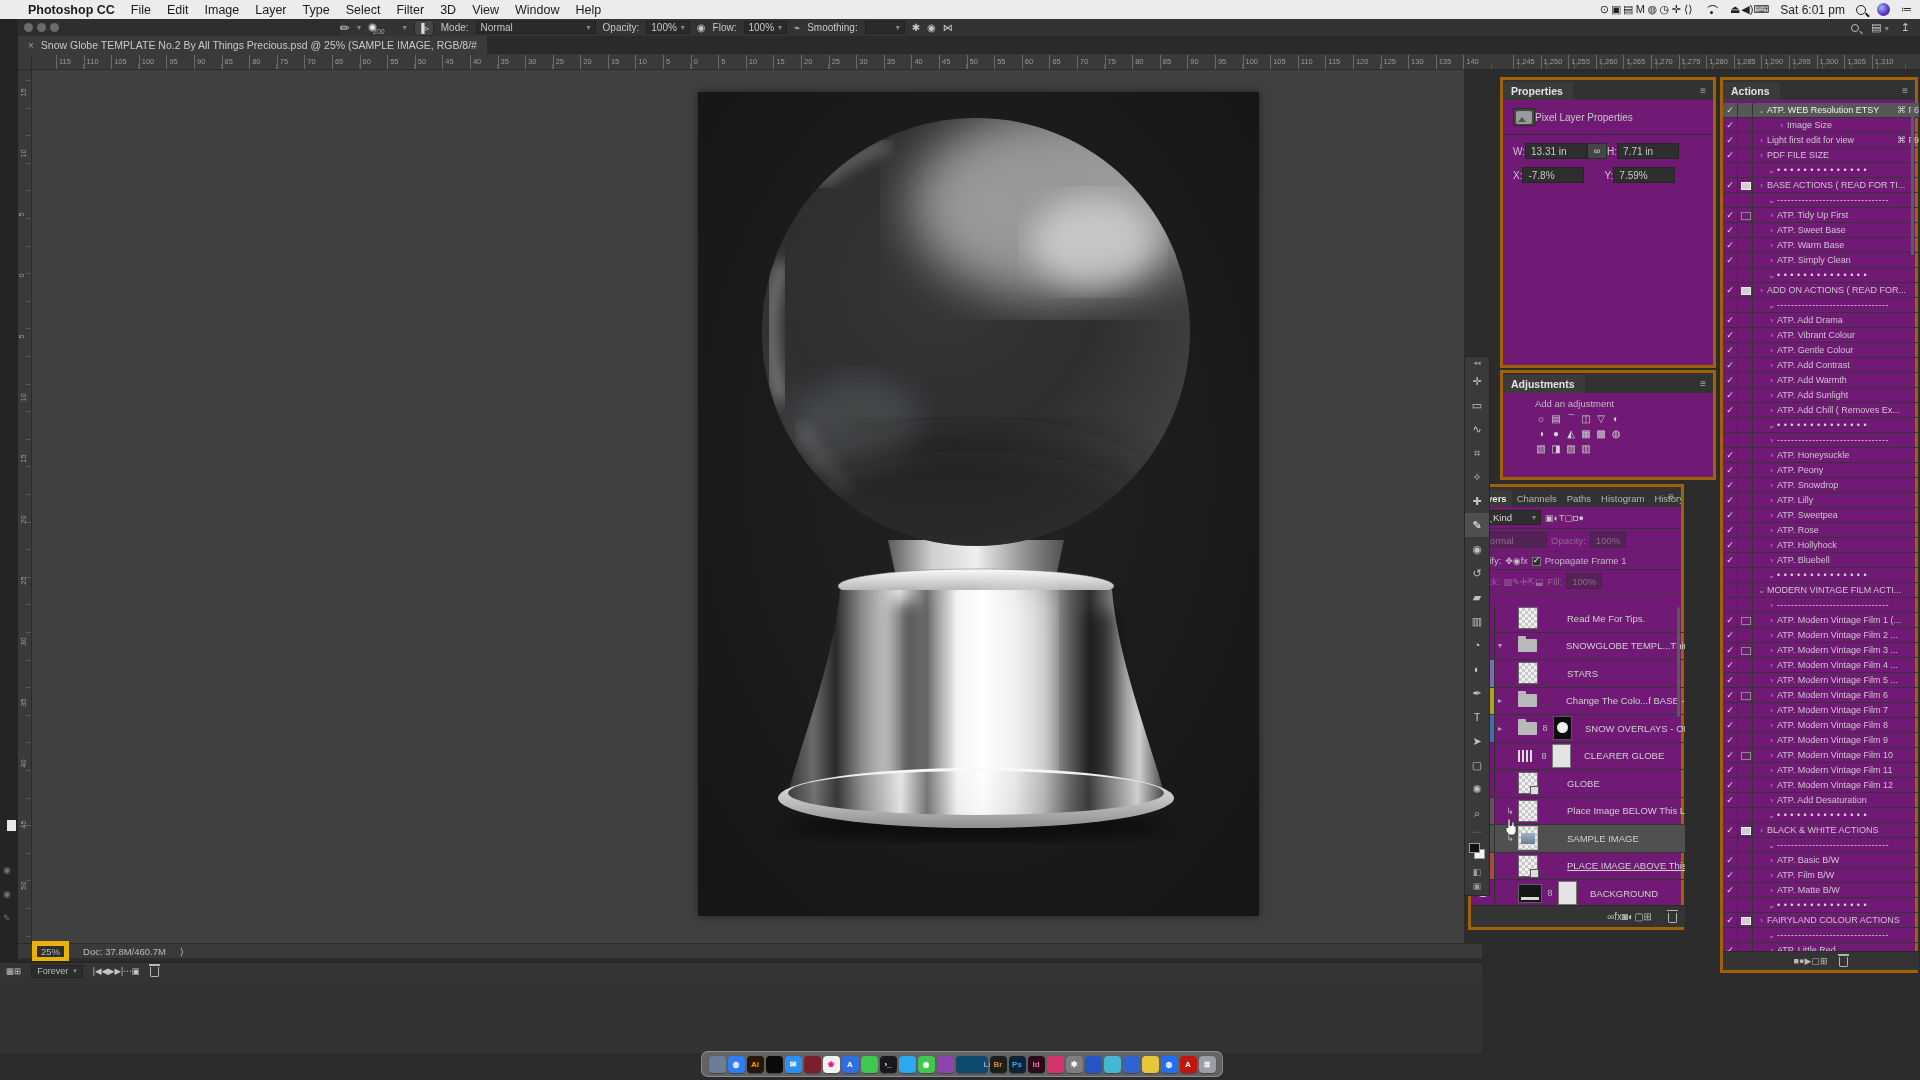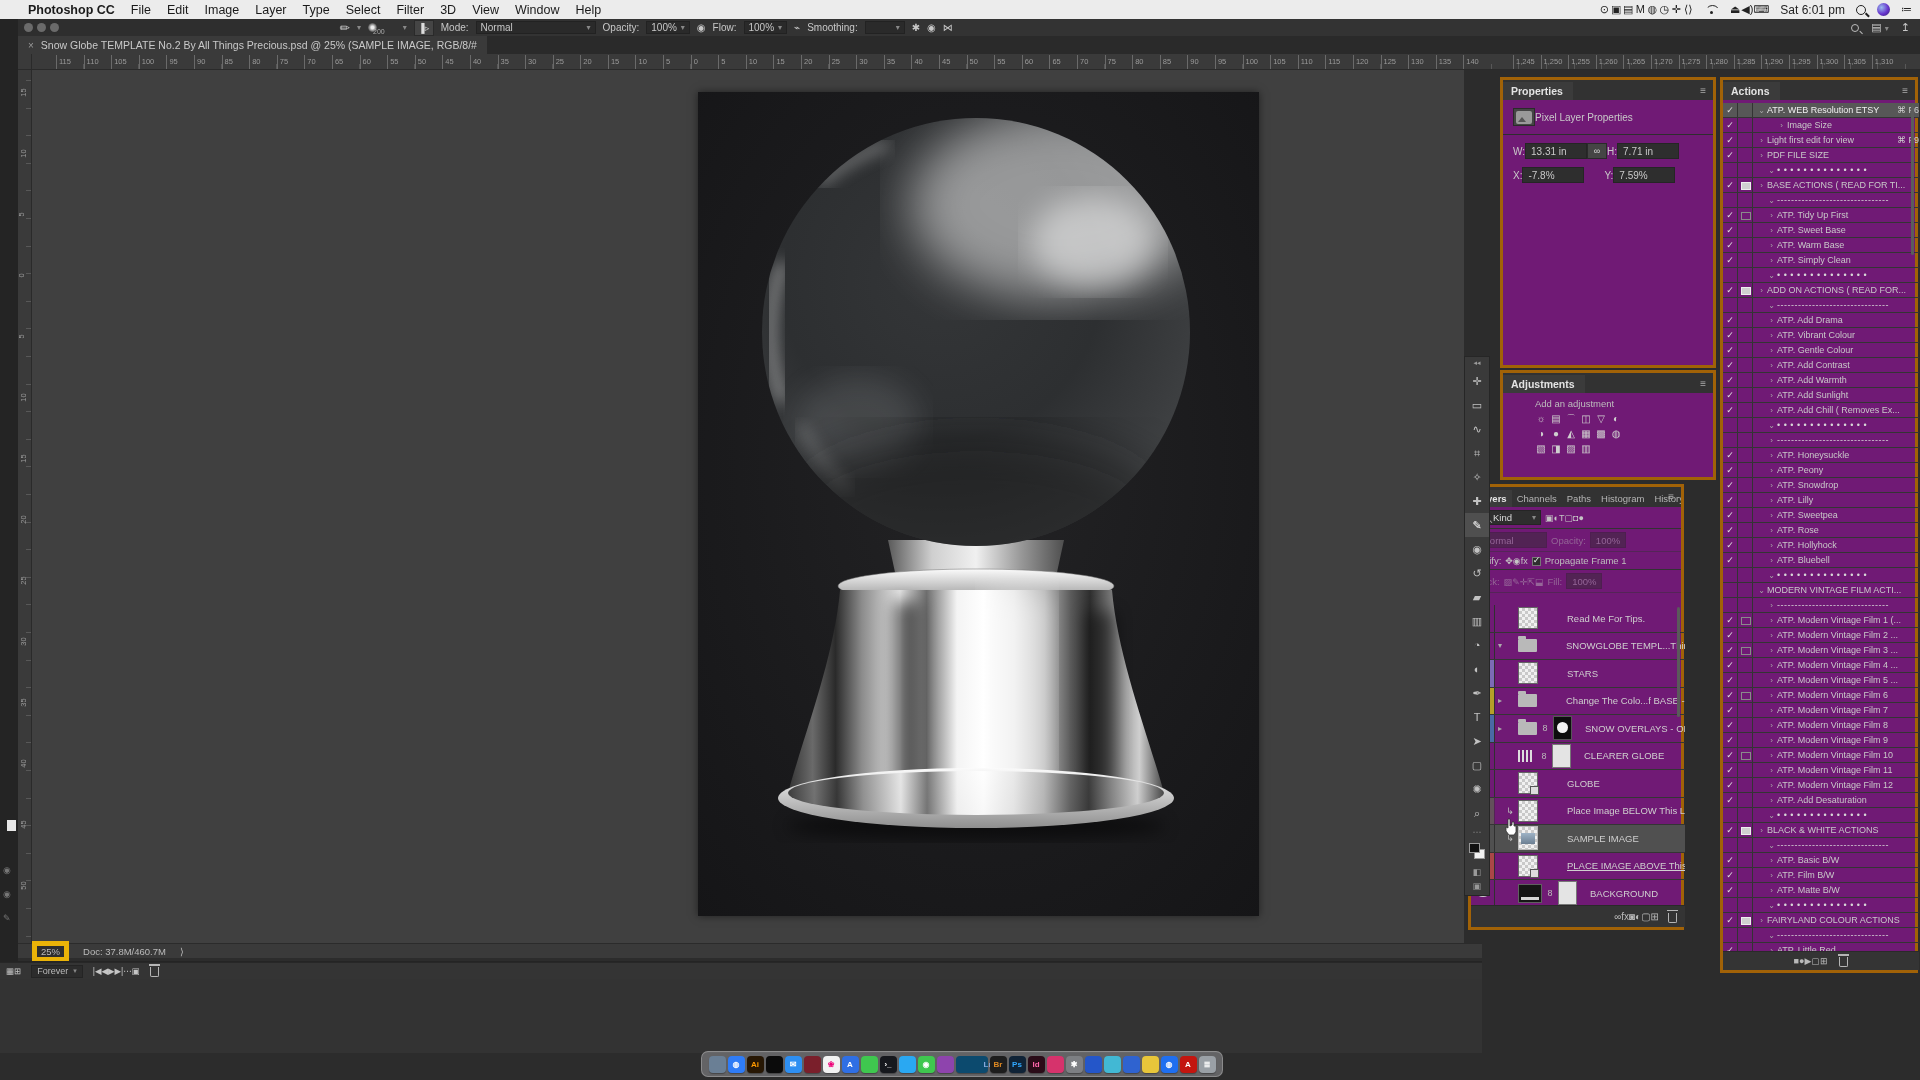--- a/index.html
+++ b/index.html
@@ -116,21 +116,21 @@
   .maskcirc{width:19px;height:24px;background:#0d0d0d;border:1px solid #555;position:relative}
   .maskcirc::after{content:"";position:absolute;left:3px;top:5px;width:11px;height:11px;border-radius:50%;background:#f2f2f2}
   .whitethumb{width:19px;height:24px;background:#e4e4e4;border:1px solid #777}
   .blackthumb{width:24px;height:19px;background:#161616;border:1px solid #606060;position:relative}
   .blackthumb::after{content:"";position:absolute;left:2px;bottom:2px;right:2px;height:3px;background:#d8d8d8}
   .barsthumb{width:18px;height:12px;background:linear-gradient(90deg,#ddd 0 2px,transparent 2px 4px,#ddd 4px 6px,transparent 6px 8px,#ddd 8px 10px,transparent 10px 12px,#ddd 12px 14px,transparent 14px);align-self:center}
   .so::after{content:"";position:absolute;right:-2px;bottom:-2px;width:7px;height:7px;background:#ddd;border:1px solid #555}
   .imgthumb{width:20px;height:24px;border:1px solid #bbb;background-image:linear-gradient(45deg,#c9c9c9 25%,transparent 25%,transparent 75%,#c9c9c9 75%),linear-gradient(45deg,#c9c9c9 25%,#f1f1f1 25%,#f1f1f1 75%,#c9c9c9 75%);background-size:6px 6px;background-position:0 0,3px 3px;position:relative}
   .imgthumb::after{content:"";position:absolute;left:2px;top:6px;right:2px;height:11px;background:linear-gradient(#9eb3c6,#6c7f92)}
   .llabel{white-space:nowrap;overflow:hidden;margin-left:10px}
-  #lfoot{position:absolute;left:0;bottom:0;width:214px;height:22px;background:#343434;border-top:1px solid #2a2a2a;display:flex;align-items:center;justify-content:flex-end;gap:9px;padding-right:8px;font-size:10px;color:#b9b9b9}
+  #lfoot{position:absolute;left:0;bottom:0;width:214px;height:22px;background:#343434;border-top:1px solid #2a2a2a;display:flex;align-items:center;justify-content:flex-end;gap:16px;padding-right:8px;font-size:10px;color:#b9b9b9}
   .trashi{width:9px;height:10px;border:1px solid #b5b5b5;border-top:none;border-radius:0 0 2px 2px;position:relative;margin-top:2px}
   .trashi::before{content:"";position:absolute;top:-3px;left:-2px;right:-2px;height:1.5px;background:#b5b5b5}
   .lscroll{position:absolute;right:1px;top:120px;width:3px;height:110px;background:#5a5a5a;border-radius:2px}
 
   
   #actions{left:1720px;top:77px;width:198px;height:896px}
   #arows{position:absolute;left:0;top:23px;width:196px;height:852px;overflow:hidden}
   .arow{display:flex;align-items:center;height:15px;font-size:9px;color:#c9c9c9;border-bottom:1px solid #343434}
   .acheck{width:15px;flex:none;text-align:center;color:#e0e0e0;font-size:9px;border-right:1px solid #333;align-self:stretch;line-height:14px}
   .adlg{width:15px;flex:none;border-right:1px solid #333;align-self:stretch;position:relative}

